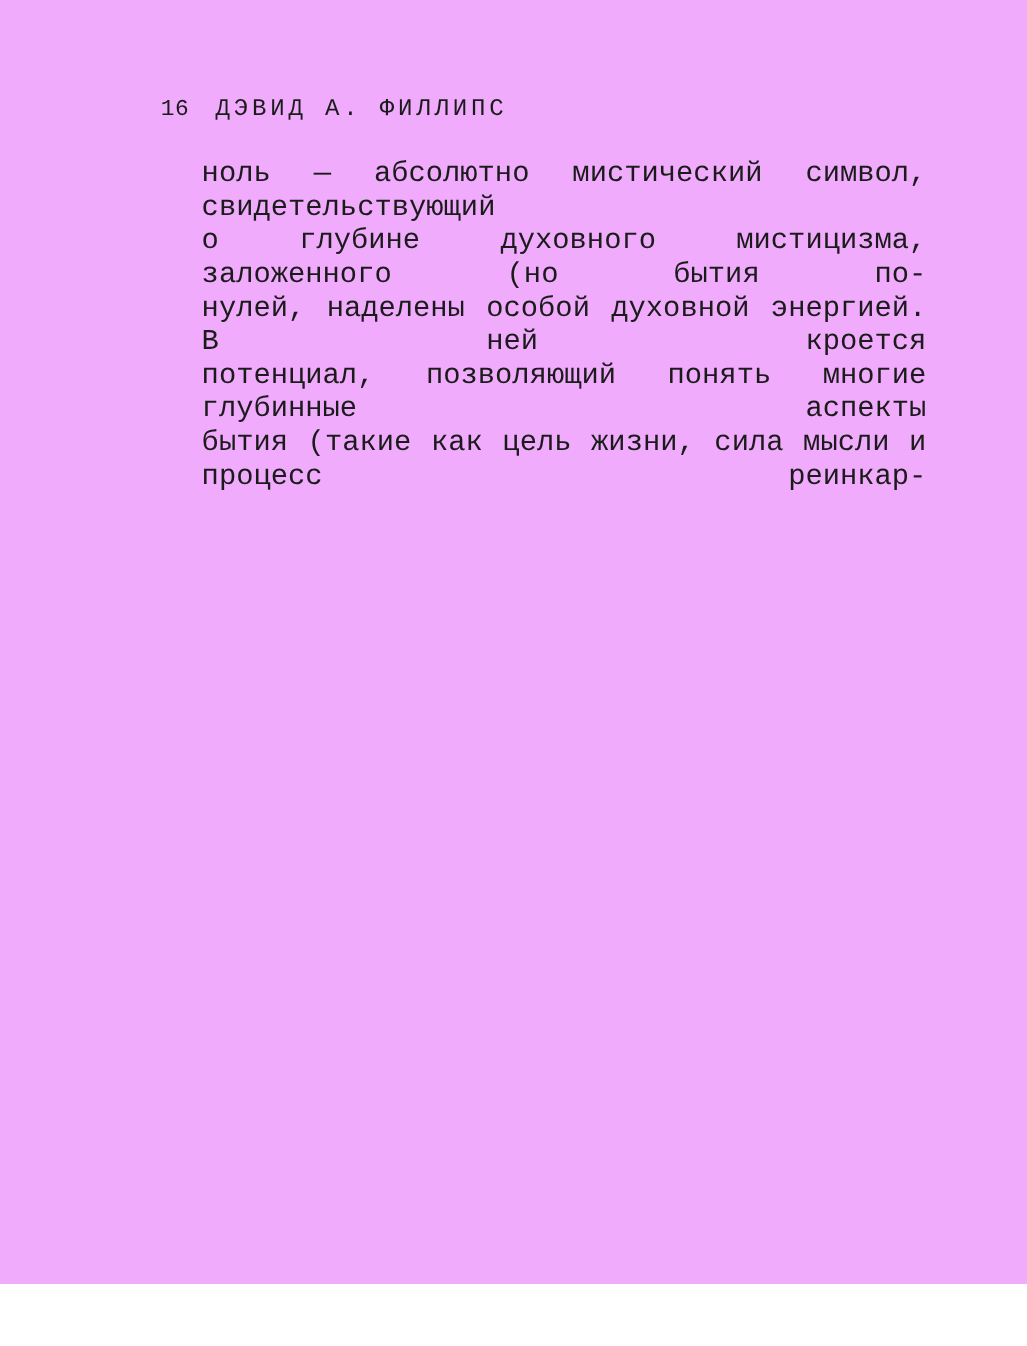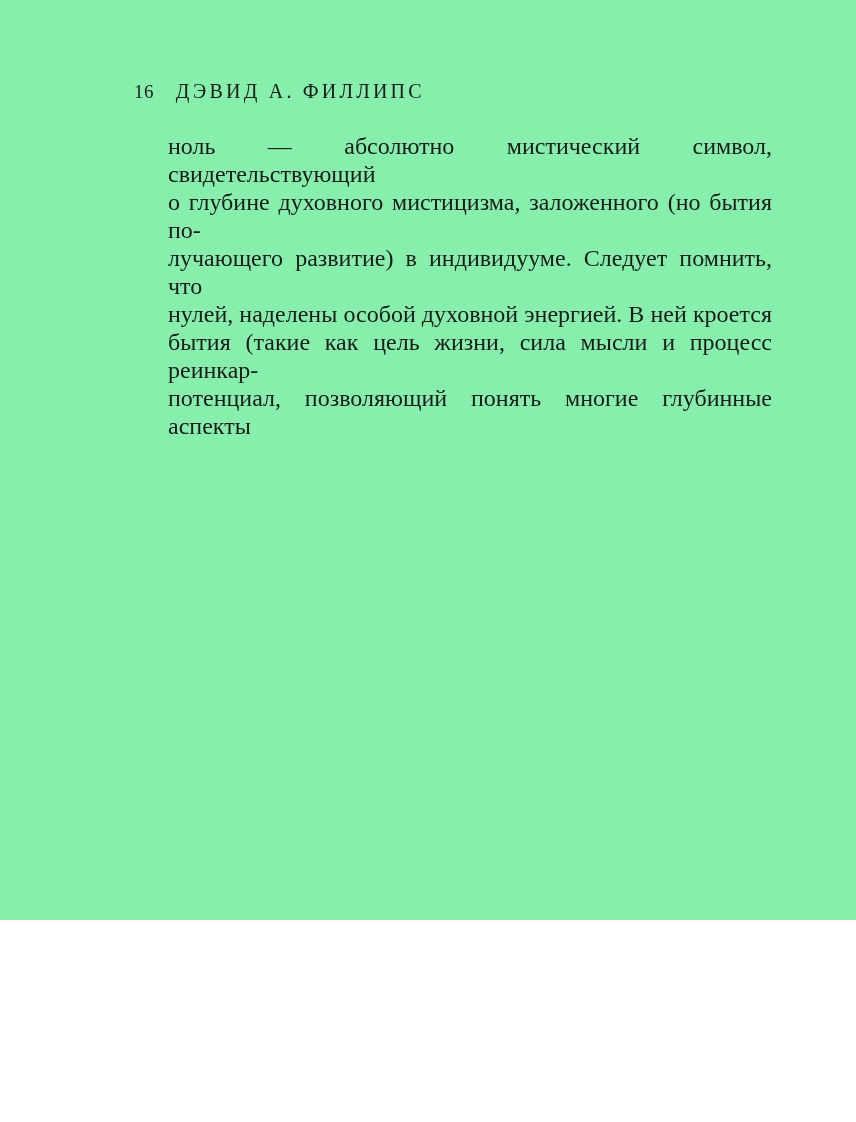--- a/index.html
+++ b/index.html
@@ -3,23 +3,23 @@
 <meta charset="utf-8">
 <style>
   html, body {
     margin: 0;
     padding: 0;
     background: #ffffff;
   }
   .page {
     position: relative;
     width: 856px;
-    height: 920px;
-    background: #86efac;
-    font-family: Liberation Serif, serif;
+    height: 1070px;
+    background: #f0abfc;
+    font-family: Liberation Mono, monospace;
     color: #1b1b1b;
     overflow: hidden;
   }
   .running-header {
     position: absolute;
     top: 80px;
     left: 134px;
     display: flex;
     align-items: baseline;
     gap: 22px;
@@ -59,19 +59,18 @@
 <div class="page">
 
   <div class="running-header">
     <span class="page-number">16</span>
     <span class="running-head-title">ДЭВИД А. ФИЛЛИПС</span>
   </div>
 
   <div class="body-text">
     <div class="text-line">ноль — абсолютно мистический символ, свидетельствующий</div>
     <div class="text-line">о глубине духовного мистицизма, заложенного (но бытия по-</div>
-    <div class="text-line">лучающего развитие) в индивидууме. Следует помнить, что</div>
     <div class="text-line">нулей, наделены особой духовной энергией. В ней кроется</div>
+    <div class="text-line">потенциал, позволяющий понять многие глубинные аспекты</div>
     <div class="text-line">бытия (такие как цель жизни, сила мысли и процесс реинкар-</div>
-    <div class="text-line">потенциал, позволяющий понять многие глубинные аспекты</div>
   </div>
 
 </div>
 
 </body></html>

